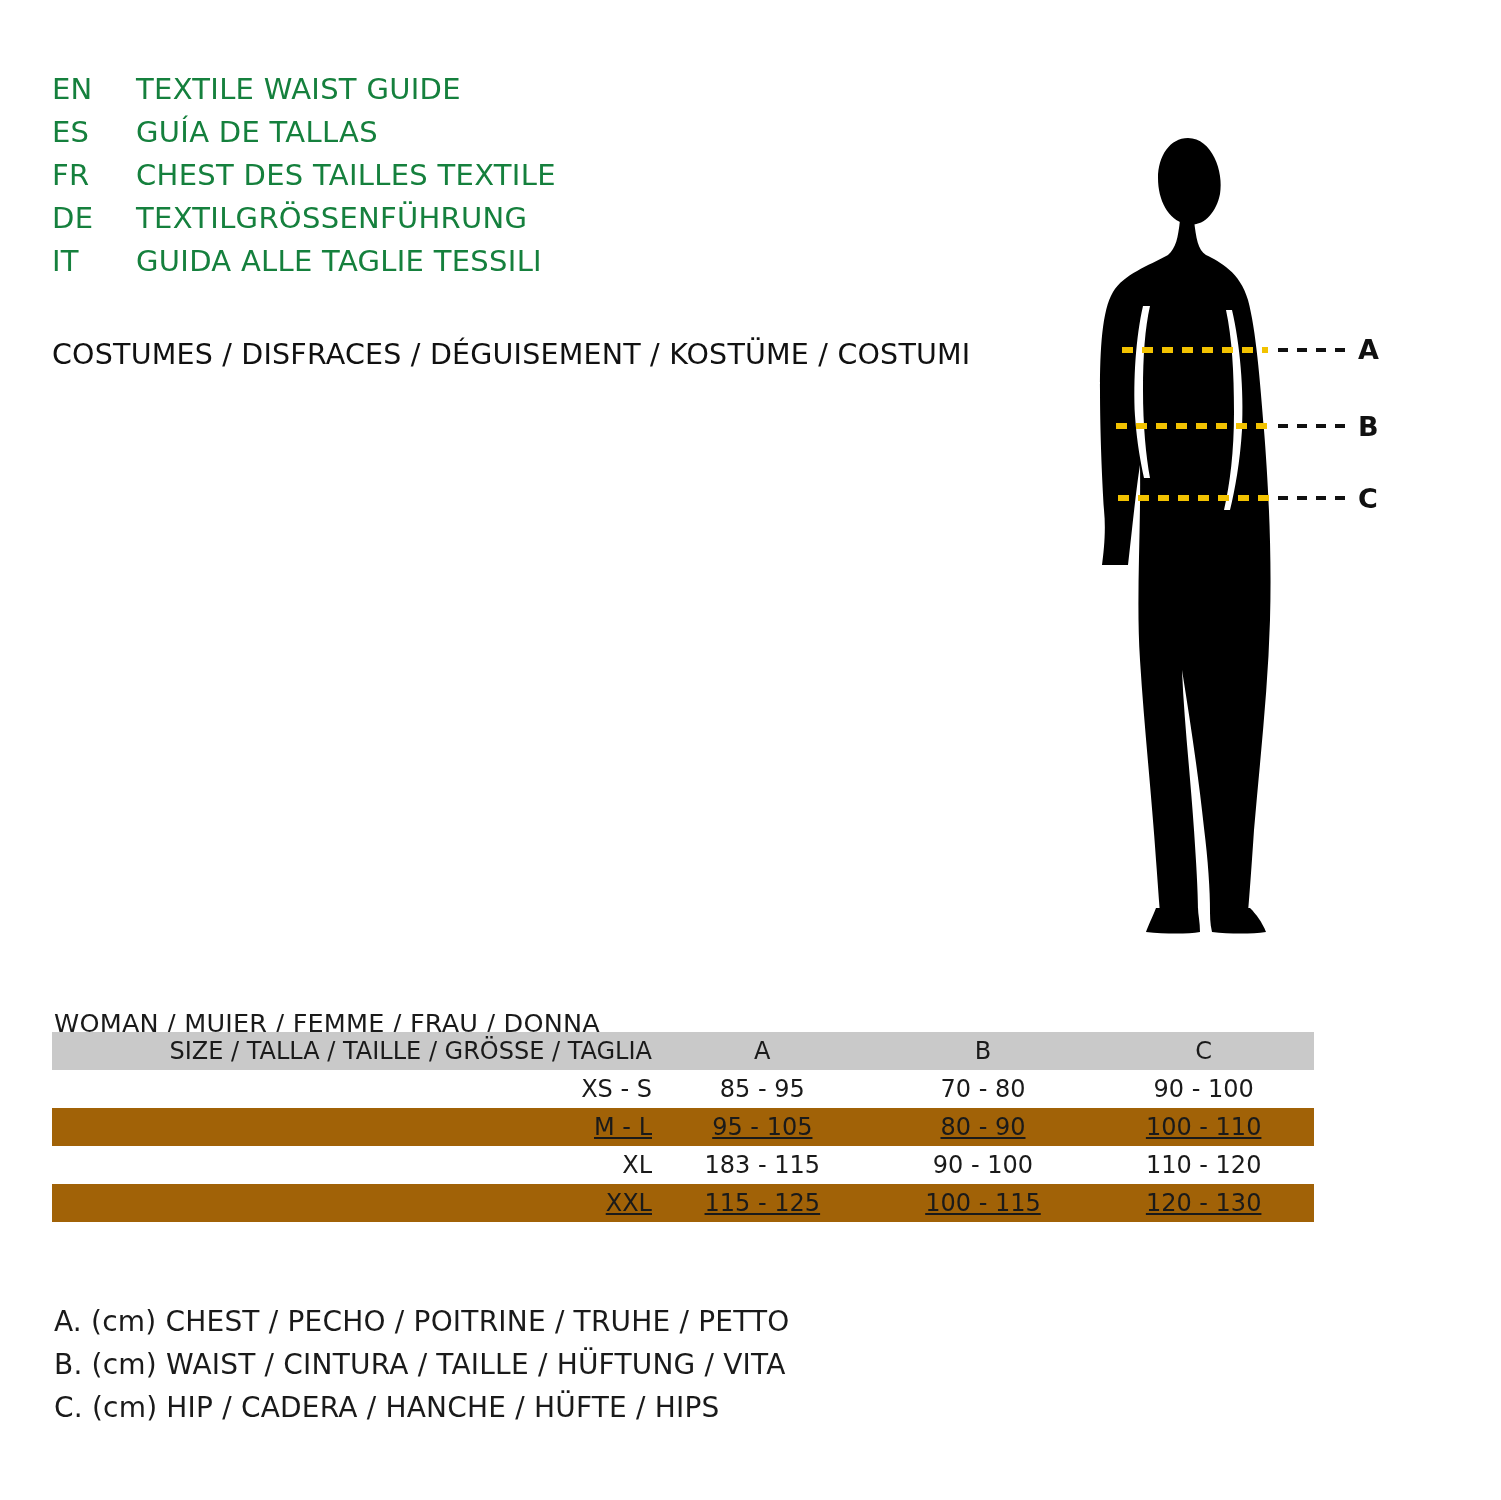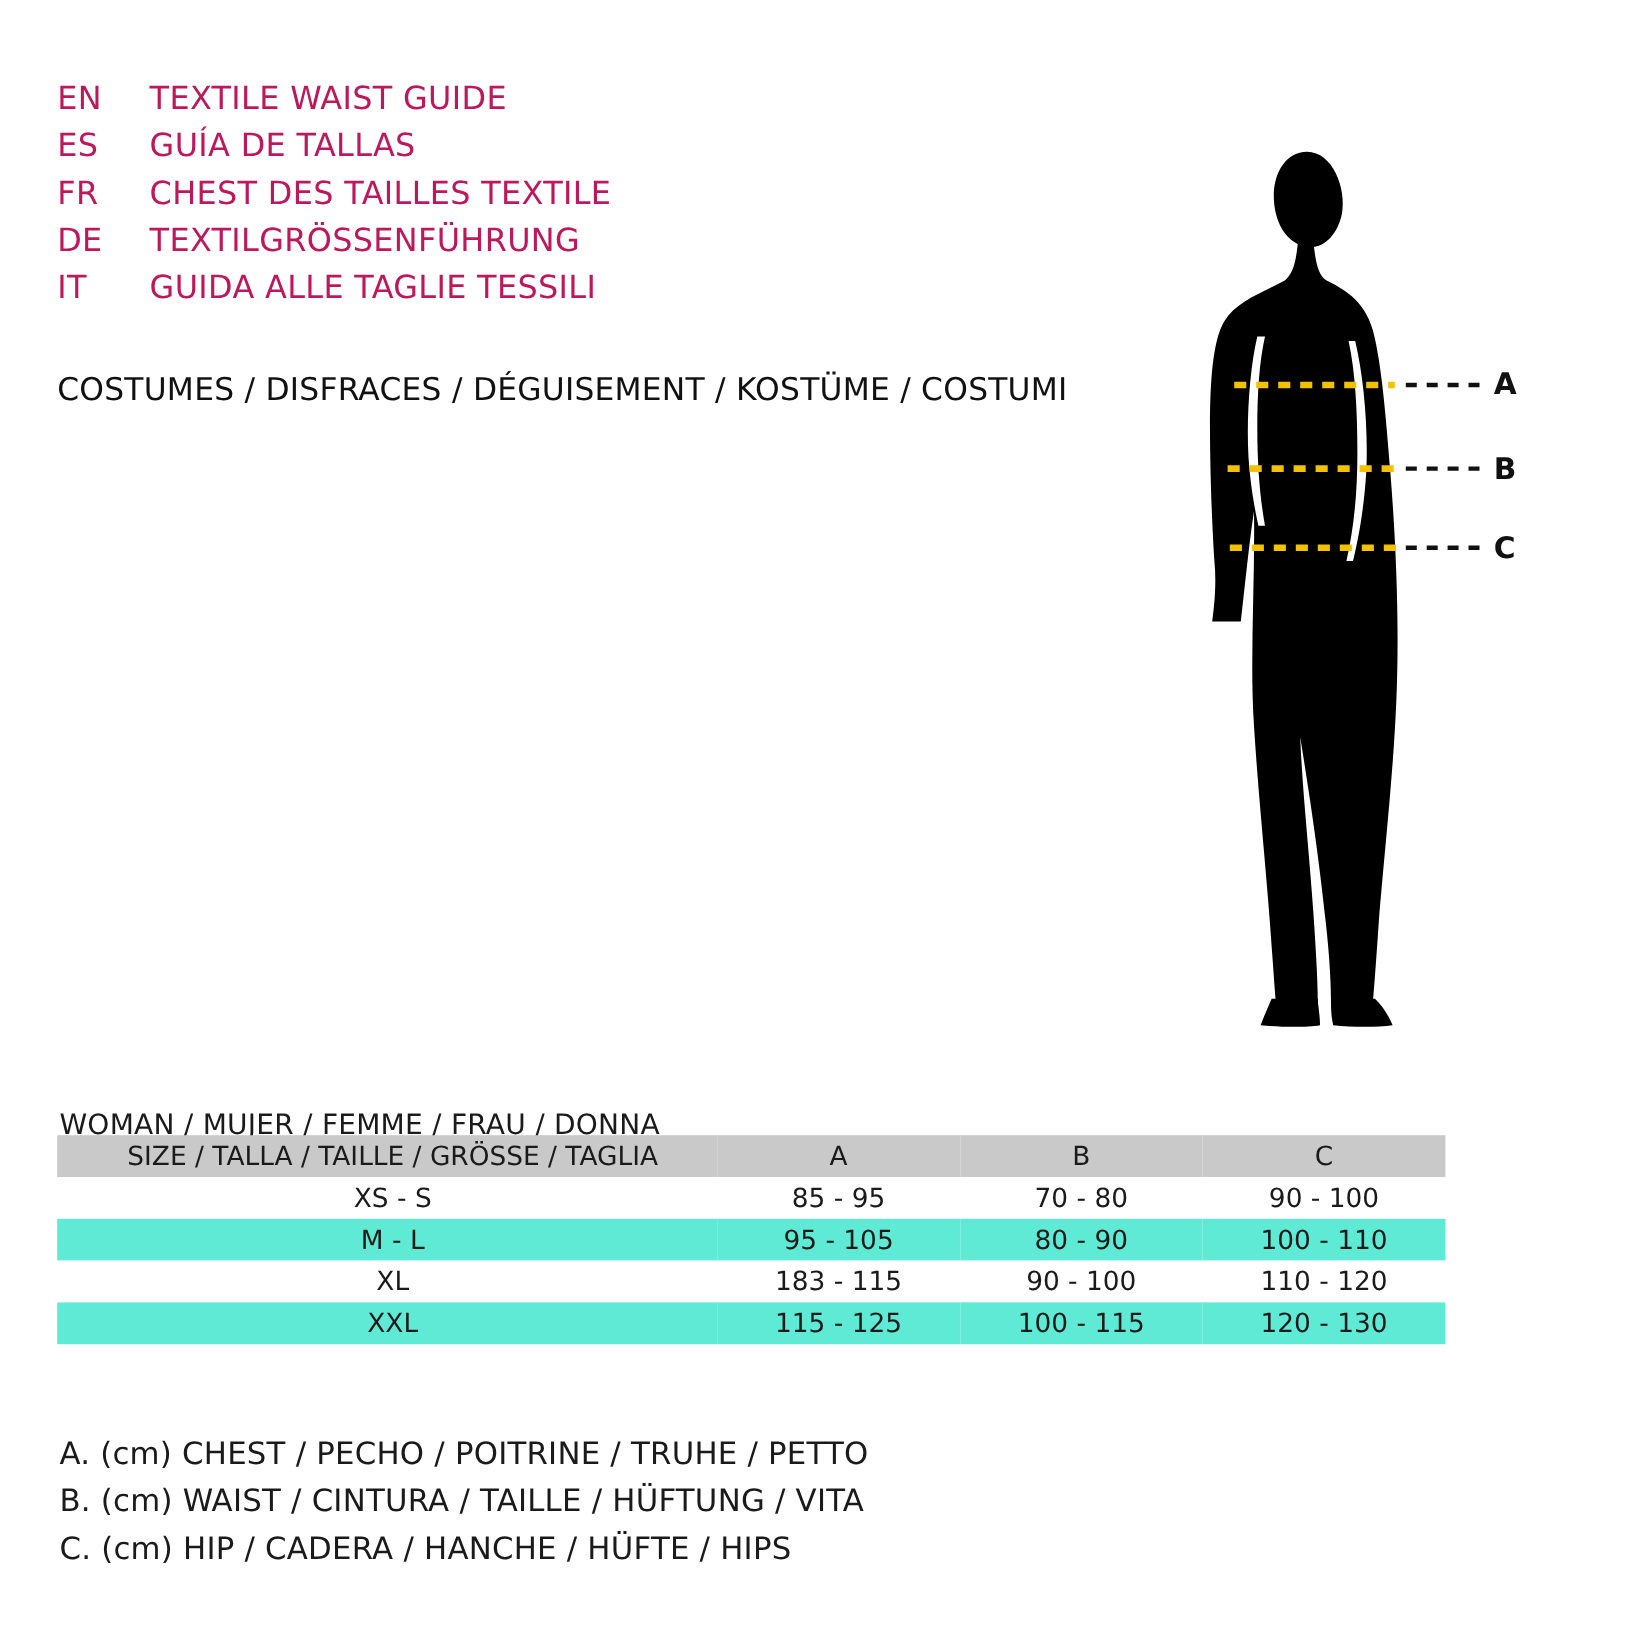--- a/index.html
+++ b/index.html
@@ -25,21 +25,21 @@
     left: 52px;
     top: 72px;
     width: 900px;
   }
   .lang-row {
     display: flex;
     align-items: baseline;
     height: 43px;
     font-size: 29px;
     letter-spacing: 0.3px;
-    color: #be185d;
+    color: #15803d;
   }
   .lang-code {
     width: 84px;
     flex: 0 0 84px;
   }
   .lang-text {
     flex: 1 1 auto;
   }
 
   .section-title {
@@ -96,32 +96,33 @@
   table.size-table th,
   table.size-table td {
     padding: 0;
     height: 38px;
     font-weight: normal;
     text-align: center;
     vertical-align: middle;
   }
   table.size-table th.size-col,
   table.size-table td.size-col {
-    text-align: center;
+    text-align: right;
     padding-left: 10px;
     width: 590px;
   }
   table.size-table thead tr {
     background: #c9c9c9;
   }
   table.size-table tbody tr.odd {
     background: #ffffff;
   }
   table.size-table tbody tr.even {
-    background: #5eead4;
+    background: #a16207;
+    text-decoration: underline;
   }
 
   
   .footnotes {
     position: absolute;
     left: 54px;
     top: 1300px;
     width: 1100px;
   }
   .footnote {

